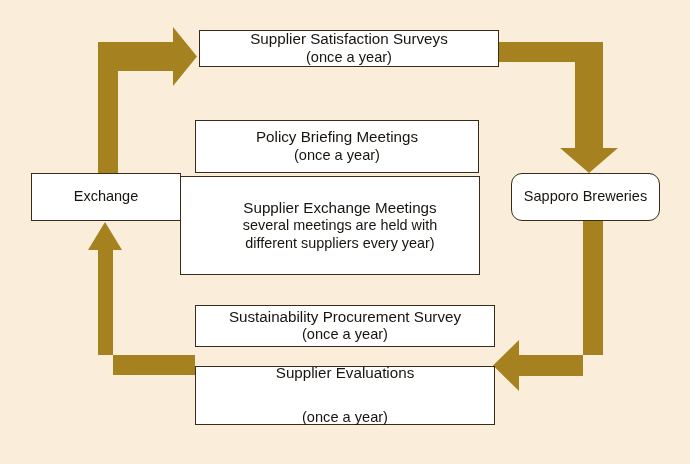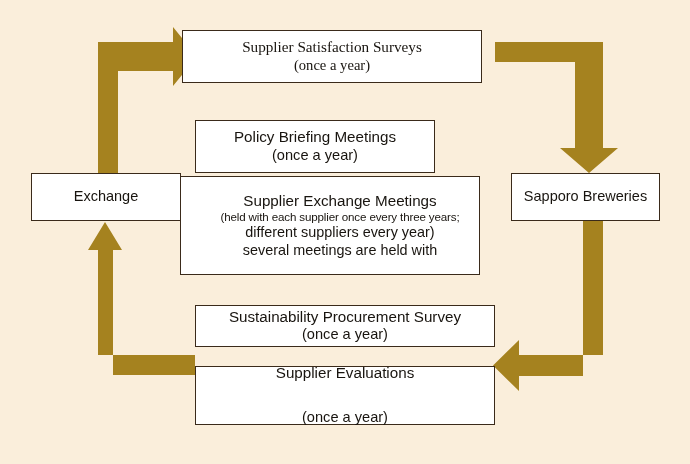--- a/index.html
+++ b/index.html
@@ -55,23 +55,23 @@
     font-size: 11.6px;
     white-space: nowrap;
     letter-spacing: -0.15px;
   }
   .line-mid {
     font-size: 14.4px;
     white-space: nowrap;
   }
   
   #box-suppliers      { left: 31px;  top: 173px; width: 150px; height: 48px; }
-  #box-sapporo        { left: 511px; top: 173px; width: 149px; height: 48px; }
-  #box-satisfaction   { left: 182px; top: 30px;  width: 300px; height: 53px; font-family: Liberation Serif, serif; }
-  #box-policy         { left: 195px; top: 120px; width: 240px; height: 53px; }
+  #box-sapporo        { left: 511px; top: 173px; width: 149px; height: 48px; border-radius: 11px; }
+  #box-satisfaction   { left: 199px; top: 30px;  width: 300px; height: 37px; }
+  #box-policy         { left: 195px; top: 120px; width: 284px; height: 53px; }
   #box-exchange       { left: 180px; top: 176px; width: 300px; height: 99px; padding-left: 20px; }
   #box-sustainability { left: 195px; top: 305px; width: 300px; height: 42px; }
   #box-evaluations    { left: 195px; top: 366px; width: 300px; height: 59px; gap: 27px; }
 </style>
 </head>
 <body>
 
 <div id="diagram-root">
 
   <svg id="arrow-layer" viewBox="0 0 690 464" xmlns="http://www.w3.org/2000/svg">
@@ -98,23 +98,22 @@
     <div class="line-sub">(once a year)</div>
   </div>
 
   <div class="node-box" id="box-policy">
     <div class="line-main">Policy Briefing Meetings</div>
     <div class="line-sub">(once a year)</div>
   </div>
 
   <div class="node-box" id="box-exchange">
     <div class="line-main">Supplier Exchange Meetings</div>
-    <div class="line-fine">(held with each supplier once every three years;</div>
+    <div class="line-mid">several meetings are held with</div>
     <div class="line-mid">different suppliers every year)</div>
-    <div class="line-mid">several meetings are held with</div>
   </div>
 
   <div class="node-box" id="box-sustainability">
     <div class="line-main">Sustainability Procurement Survey</div>
     <div class="line-sub">(once a year)</div>
   </div>
 
   <div class="node-box" id="box-evaluations">
     <div class="line-main">Supplier Evaluations</div>
     <div class="line-sub">(once a year)</div>

